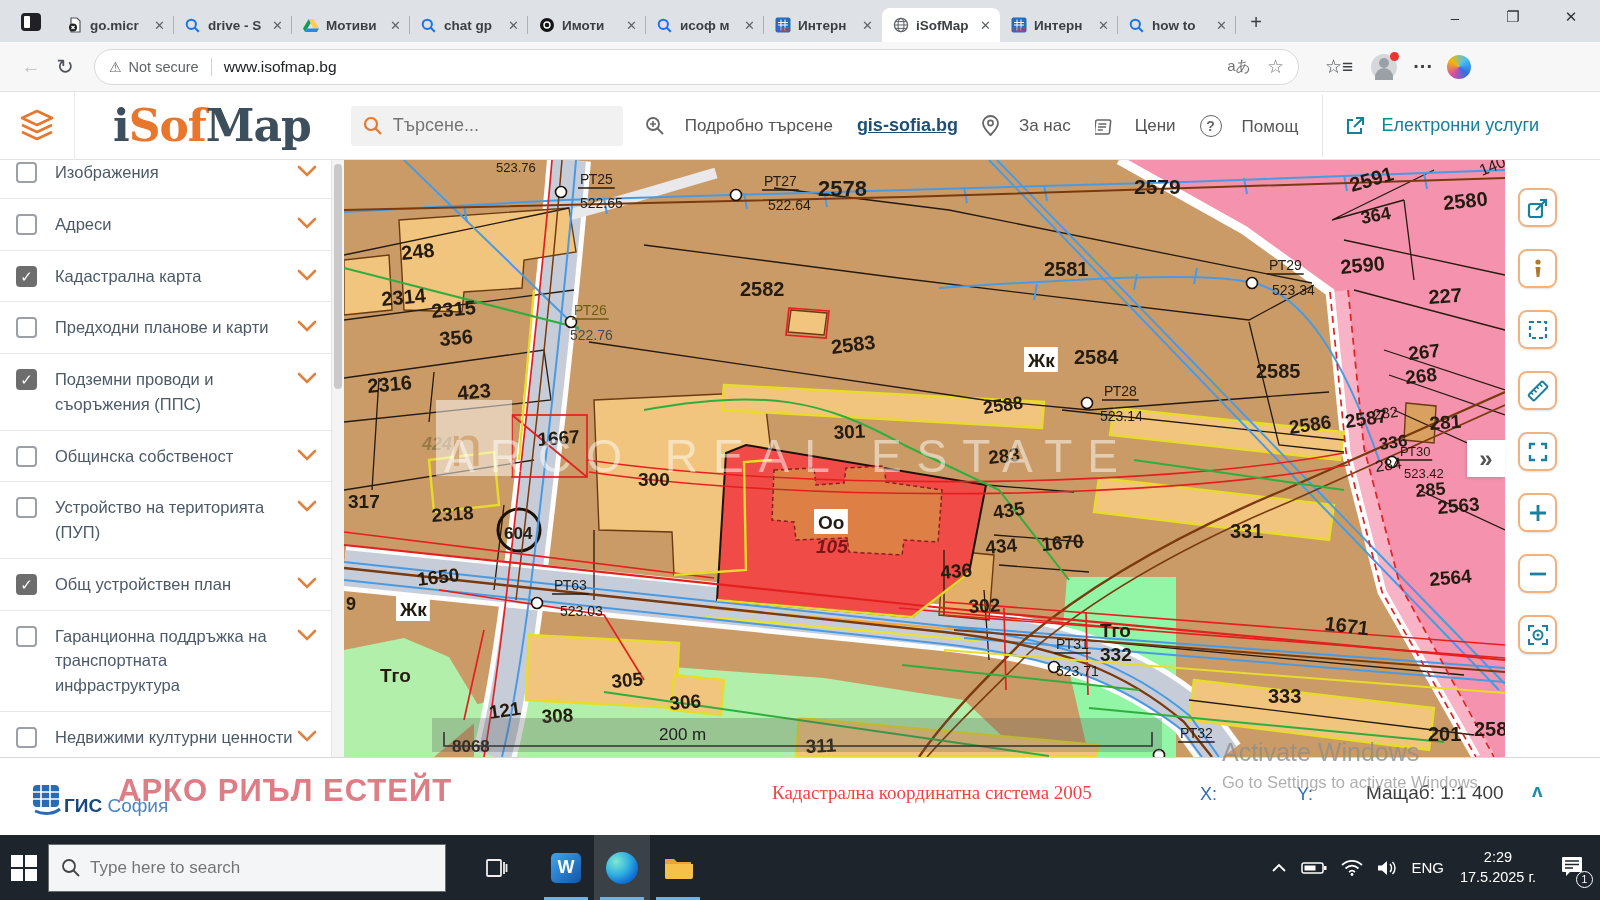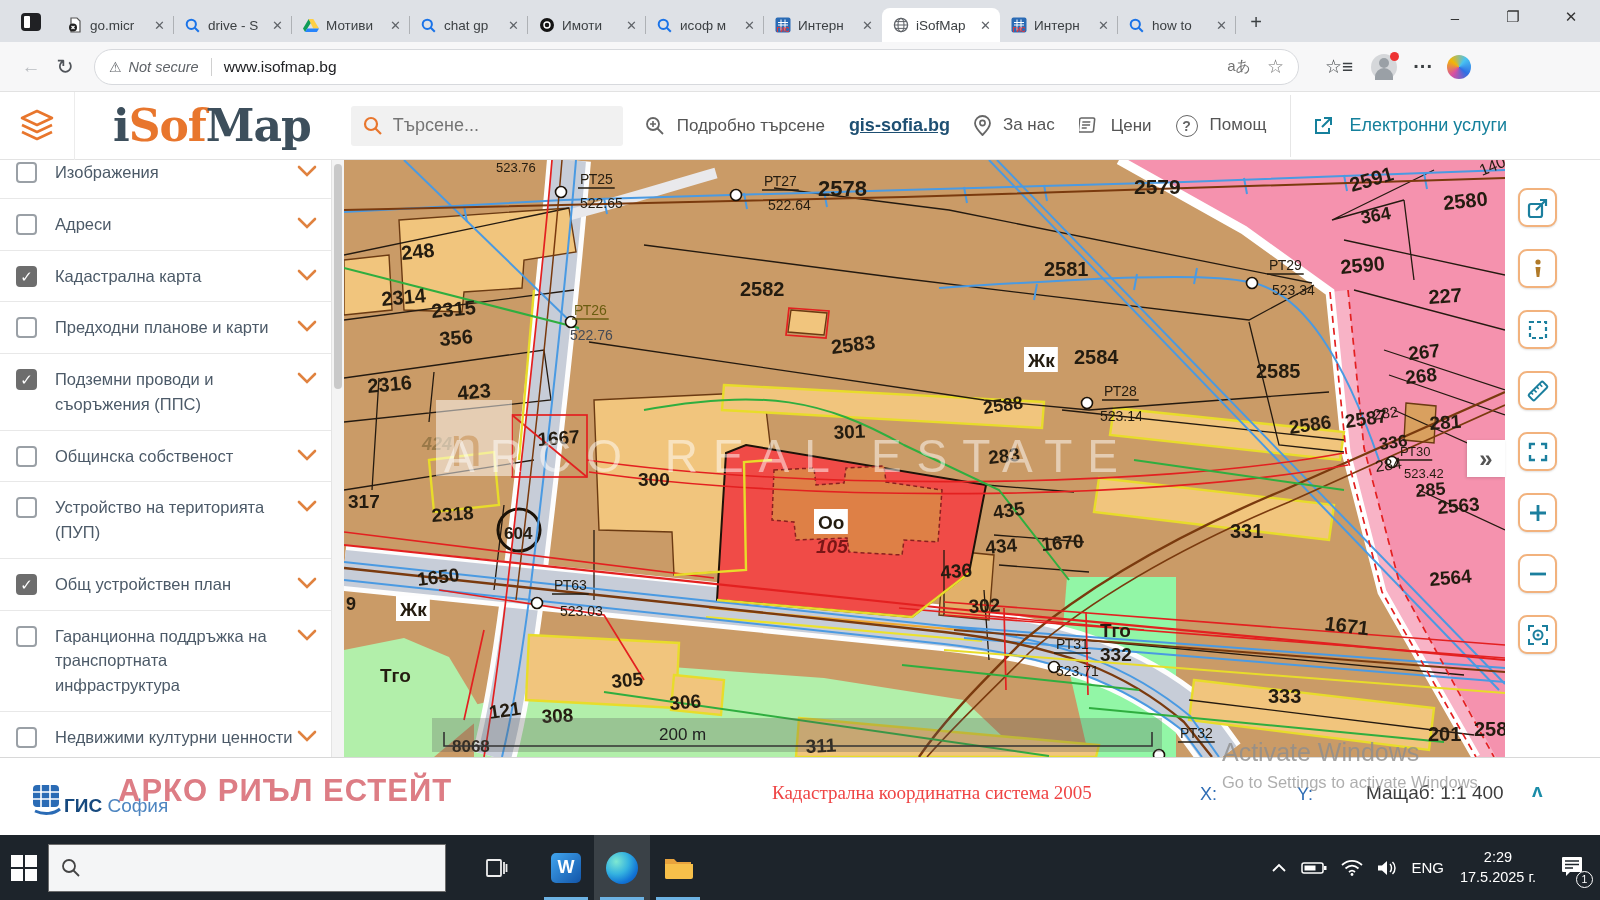--- a/index.html
+++ b/index.html
@@ -6,48 +6,48 @@
   html,body { width:1600px; height:900px; overflow:hidden; font-family:"Liberation Sans",sans-serif; background:#fff; }
   
   #tabbar { position:absolute; left:0; top:0; width:1600px; height:42px; background:#dee1e6; display:flex; align-items:flex-end; }
   #tab-actions { width:34px; height:30px; margin:0 8px 5px 14px; border-radius:6px; display:flex; align-items:center; justify-content:center; }
   #tab-actions .sq { width:20px; height:18px; background:#202124; border-radius:4px; position:relative; }
   #tab-actions .sq:before { content:""; position:absolute; left:3px; top:3px; width:6px; height:12px; background:#fff; border-radius:1px; }
   .tab { width:118px; height:34px; display:flex; align-items:center; padding:0 6px 0 10px; font-size:13.5px; color:#3c4043; position:relative; flex:none; }
   .tab.active { background:#fff; border-radius:8px 8px 0 0; z-index:2; }
   .tab .sep { position:absolute; right:0; top:8px; height:18px; width:1px; background:#aeb1b5; }
   .tab .fav { width:17px; height:17px; flex:none; margin-right:7px; display:flex; align-items:center; justify-content:center; }
-  .tab .lbl { flex:1; white-space:nowrap; overflow:hidden; }
+  .tab .lbl { flex:1; white-space:nowrap; overflow:hidden;font-weight:bold; }
   .tab .x { flex:none; width:17px; height:17px; border-radius:4px; display:flex; align-items:center; justify-content:center; color:#5f6368; font-size:13px; }
   #newtab { width:28px; height:28px; margin:0 0 6px 6px; font-size:20px; color:#3c4043; display:flex; align-items:center; justify-content:center; border-radius:6px; }
   #wincontrols { position:absolute; right:0; top:0; height:34px; display:flex; }
   #wincontrols div { width:58px; height:34px; display:flex; align-items:center; justify-content:center; color:#333; font-size:15px; }
   #toolbar { position:absolute; left:0; top:42px; width:1600px; height:50px; background:#f7f7f8; border-bottom:1px solid #e2e2e2; display:flex; align-items:center; }
   .nav-ic { width:34px; height:34px; display:flex; align-items:center; justify-content:center; font-size:19px; color:#50545a; border-radius:6px; flex:none; }
   #back { color:#b9bcc0; margin-left:14px; }
   #urlpill { height:36px; flex:none; width:1205px; margin-left:12px; background:#fff; border:1px solid #d7d9dd; border-radius:18px; display:flex; align-items:center; padding:0 14px; }
   #urlpill .warn { color:#5f6368; font-size:14px; margin-right:7px; }
-  #notsecure { color:#5f6368; font-size:14.5px;font-style:italic; }
+  #notsecure { color:#5f6368; font-size:14.5px; }
   #urldiv { width:1px; height:18px; background:#d0d0d0; margin:0 12px; }
   #url { color:#202124; font-size:15.5px; flex:1; }
   .pill-ic { color:#737373; font-size:15px; margin-left:16px; }
   #avatar { width:26px; height:26px; border-radius:50%; background:#d5d7da; position:relative; margin-left:18px; flex:none; }
   #avatar:before { content:""; position:absolute; left:8px; top:4px; width:10px; height:10px; border-radius:50%; background:#9aa0a6; }
   #avatar:after { content:""; position:absolute; left:4px; top:14px; width:18px; height:12px; border-radius:9px 9px 0 0; background:#9aa0a6; }
   #avatar .dot { position:absolute; right:-2px; top:-2px; width:9px; height:9px; border-radius:50%; background:#e33; }
   #copilot { width:24px; height:24px; border-radius:50%; margin:0 16px 0 14px; background:conic-gradient(#49c3f2,#2f6fe4,#b businesses); background:conic-gradient(from 40deg,#49c3f2,#2f6fe4,#d94fa2,#f2b705,#49c3f2); flex:none; }
   
   #appheader { position:absolute; left:0; top:92px; width:1600px; height:68px; background:#fff; border-bottom:1px solid #e3e3e3; display:flex; align-items:center; }
   #layersbtn { width:75px; height:68px; border-right:1px solid #ececec; display:flex; align-items:center; justify-content:center; flex:none; }
   #logo { font-family:"DejaVu Serif",serif; font-weight:bold; font-size:44px; margin-left:38px; flex:none; letter-spacing:-1px; }
   #logo .d1 { color:#3d4f5c; } #logo .or { color:#e8762d; } #logo .d2 { color:#3d4f5c; }
   #hsearch { width:272px; height:40px; background:#f1f1f1; border-radius:3px; margin-left:40px; display:flex; align-items:center; padding:0 12px; flex:none; }
   #hsearch input { border:0; background:transparent; outline:none; font-size:18px; color:#555; width:200px; margin-left:10px; font-family:inherit; }
   #hnav { display:flex; align-items:center; margin-left:22px; gap:24px; }
-  .hnav-item { display:flex; align-items:flex-start; gap:12px; font-size:17px; color:#555; white-space:nowrap; }
+  .hnav-item { display:flex; align-items:flex-end; gap:20px; font-size:17px; color:#555; white-space:nowrap; }
   .hnav-item.brand { font-weight:bold; color:#1e4f72; font-size:18px;text-decoration:underline; }
   #hdivider { width:1px; height:62px; background:#e6e6e6; margin-left:24px; }
   #eservices { display:flex; align-items:center; gap:16px; color:#15809c; font-size:18px; margin-left:22px; white-space:nowrap; }
   
   #sidebar { position:absolute; left:0; top:160px; width:331px; height:597px; background:#fff; overflow:hidden; }
   #layerlist { margin-top:-13px; }
   .layer-row { display:flex; align-items:flex-start; padding:13px 10px 13px 16px; border-bottom:1px solid #e8e8e8; position:relative; }
   .cbox { width:21px; height:21px; border:2px solid #9aa0a6; border-radius:4px; background:#fff; flex:none; margin-top:2px; }
   .cbox.on { background:#6d6d6d; border-color:#6d6d6d; color:#fff; font-size:15px; line-height:17px; text-align:center; }
   .layer-lbl { font-size:16.5px; color:#4c5a68; line-height:1.5; margin-left:18px; flex:1; padding-right:26px; }
@@ -703,20 +703,21 @@
         <div></div>
         <div></div>
         <div></div>
       </div>
     </div>
   <div id="tsearch">
     <svg width="19" height="19" viewBox="0 0 19 19">
         <circle cx="8" cy="8" r="6" fill="none" stroke="#444" stroke-width="1.8"></circle>
         <path d="M12.5 12.5 L18 18" stroke="#444" stroke-width="1.8"></path>
       </svg>
+    <input placeholder="Type here to search" style="">
   </div>
   <div class="tb-cell" style="margin-left:22px;">
     <svg width="26" height="26" viewBox="0 0 26 26">
         <rect x="4" y="5" width="14" height="16" rx="1" fill="none" stroke="#eee" stroke-width="1.8"></rect>
         <path d="M21 7 v12 M23.5 9 v8" stroke="#eee" stroke-width="1.8"></path>
       </svg>
   </div>
   <div class="tb-cell" style="margin-left:14px;">
     <div id="wordicon">W</div>
       <div class="underline"></div>

